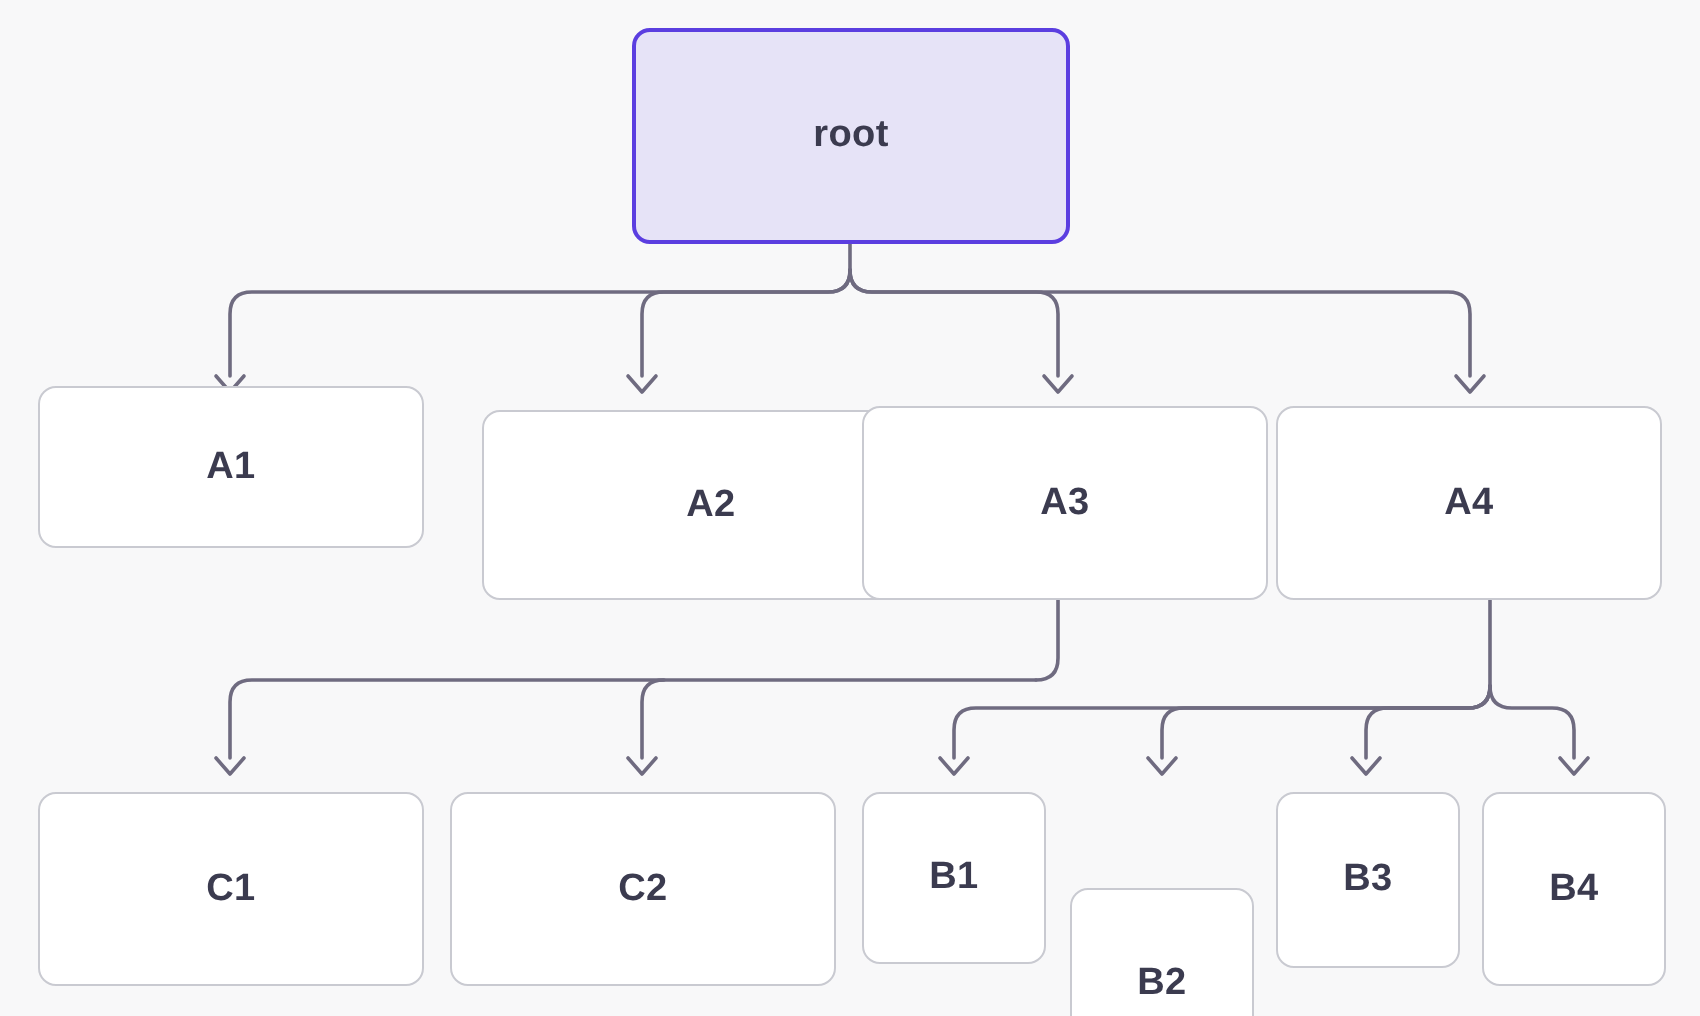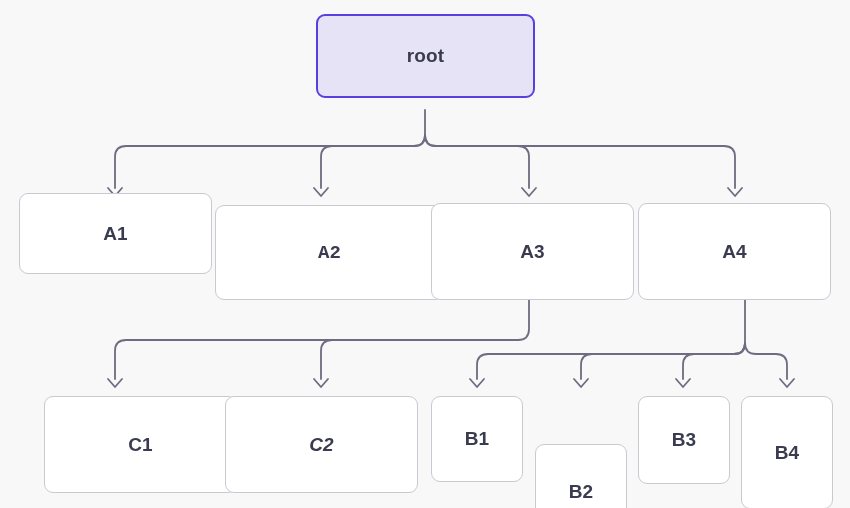--- a/index.html
+++ b/index.html
@@ -92,57 +92,57 @@
 
       <path d="M108,379 L115,387 L122,379"></path>
       <path d="M314,379 L321,387 L328,379"></path>
       <path d="M470,379 L477,387 L484,379"></path>
       <path d="M574,379 L581,387 L588,379"></path>
       <path d="M676,379 L683,387 L690,379"></path>
       <path d="M780,379 L787,387 L794,379"></path>
     </g>
   </svg>
 
-  <div class="node root-node" style="left:316px; top:14px; width:219px; height:84px;">
+  <div class="node root-node" style="left:316px; top:14px; width:219px; height:108px;">
     <span class="node-label">root</span>
   </div>
 
   <div class="node" style="left:19px; top:193px; width:193px; height:81px;">
     <span class="node-label">A1</span>
   </div>
 
-  <div class="node" style="left:215px; top:205px; width:229px; height:95px;font-family:Liberation Mono, monospace;">
+  <div class="node" style="left:241px; top:205px; width:229px; height:95px;">
     <span class="node-label">A2</span>
   </div>
 
   <div class="node" style="left:431px; top:203px; width:203px; height:97px;">
     <span class="node-label">A3</span>
   </div>
 
   <div class="node" style="left:638px; top:203px; width:193px; height:97px;justify-content:center;">
     <span class="node-label">A4</span>
   </div>
 
-  <div class="node" style="left:19px; top:396px; width:193px; height:97px;margin-left:25px;">
+  <div class="node" style="left:19px; top:396px; width:193px; height:97px;">
     <span class="node-label">C1</span>
   </div>
 
-  <div class="node" style="left:225px; top:396px; width:193px; height:97px;font-style:italic;">
+  <div class="node" style="left:225px; top:396px; width:193px; height:97px;">
     <span class="node-label">C2</span>
   </div>
 
   <div class="node" style="left:431px; top:396px; width:92px; height:86px;">
     <span class="node-label">B1</span>
   </div>
 
   <div class="node" style="left:535px; top:396px; width:92px; height:95px;margin-top:48px;">
     <span class="node-label">B2</span>
   </div>
 
   <div class="node" style="left:638px; top:396px; width:92px; height:88px;">
     <span class="node-label">B3</span>
   </div>
 
-  <div class="node" style="left:741px; top:396px; width:92px; height:113px;">
+  <div class="node" style="left:741px; top:396px; width:92px; height:97px;">
     <span class="node-label">B4</span>
   </div>
 
 </div>
 
 </body></html>

